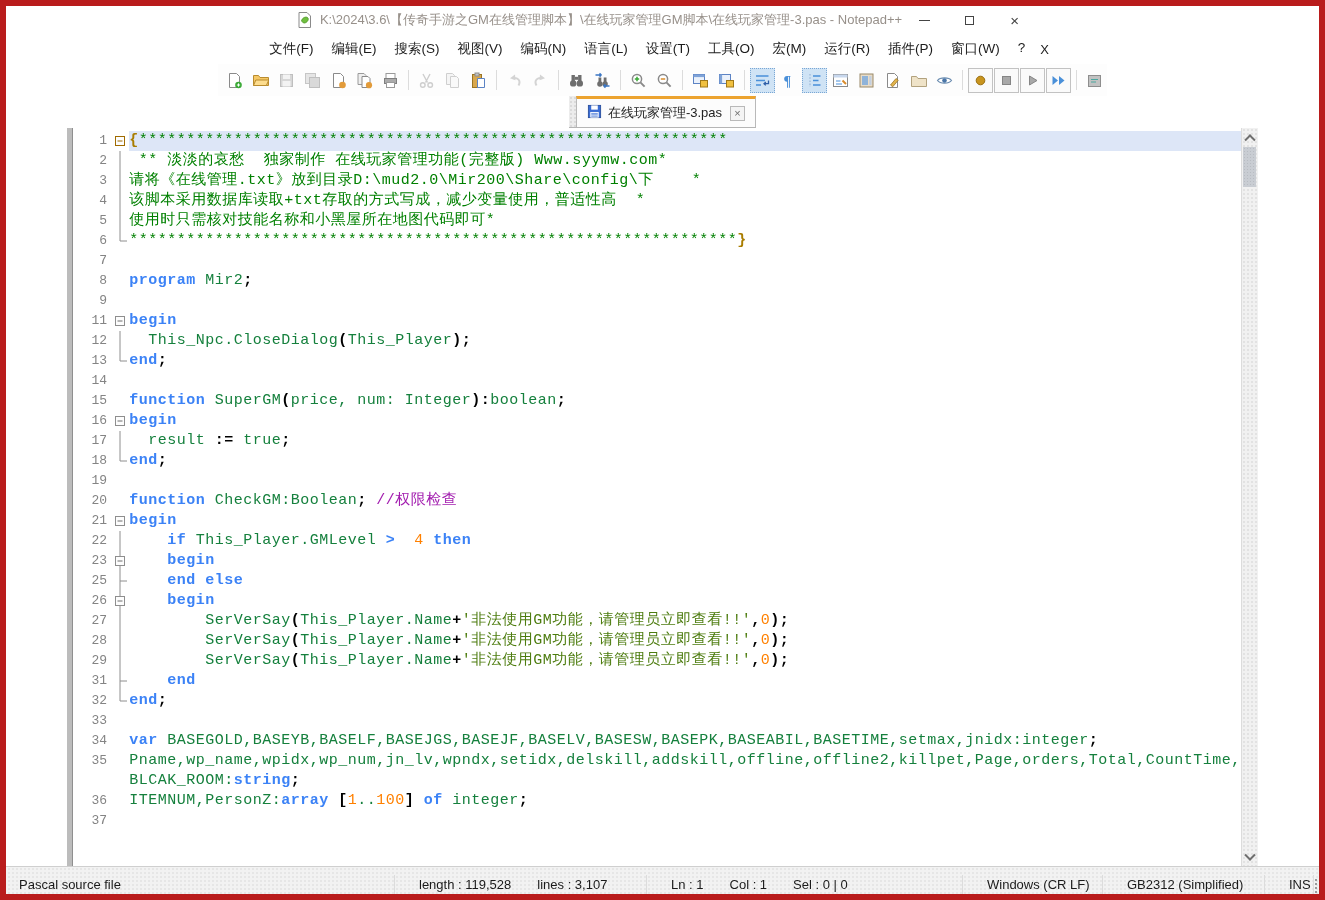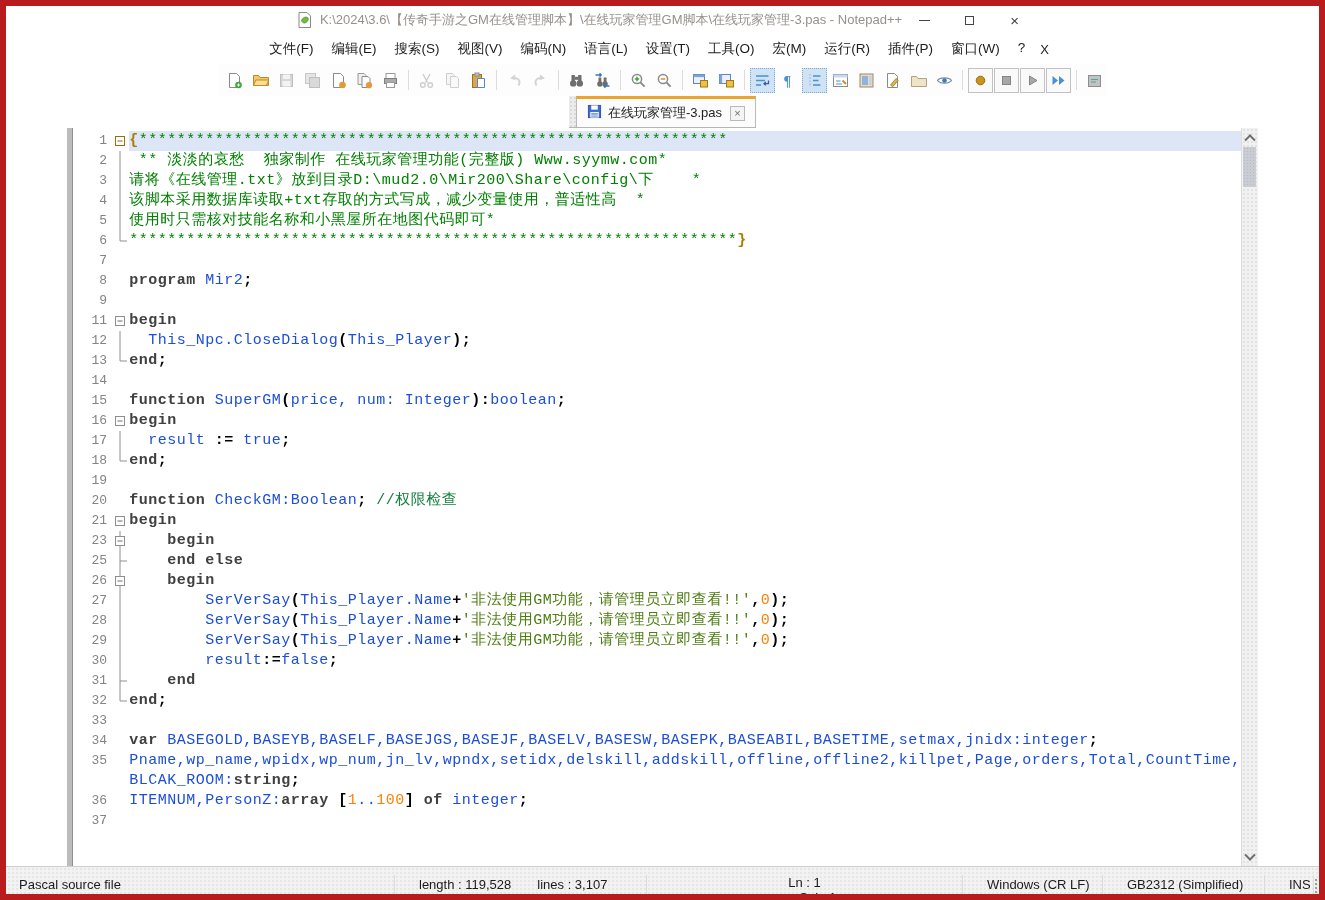--- a/index.html
+++ b/index.html
@@ -41,48 +41,48 @@
   
   .editor { flex:1 1 auto; position:relative; background:#fff; overflow:hidden; }
   .bstrip { position:absolute; left:0; top:0; bottom:0; width:6px; background:#bcbcbc; border-right:1px solid #8f8f8f; }
   .rows { margin-left:7px; margin-right:17px; padding-top:3px; font-family:"Liberation Mono","DejaVu Sans Mono",monospace; font-size:15px; letter-spacing:.5px; }
   .row { display:flex; height:20px; line-height:20px; white-space:pre; }
   .ln { width:38px; flex:0 0 auto; text-align:right; padding-right:5px; color:#848484; font-size:13px; letter-spacing:0; }
   .fold { width:17px; flex:0 0 auto; position:relative; }
   .fold svg { position:absolute; left:0; top:0; }
   .code { flex:1 1 auto; color:#000; overflow:hidden; }
   .row.cur .code { background:#dde6f7; }
-  .tok-k { color:#404040; font-weight:bold; }
+  .tok-k { color:#3b82f6; font-weight:bold; }
   .tok-c { color:#008000; }
-  .tok-lc { color:#15803d; }
+  .tok-lc { color:#a21caf; }
   .tok-s { color:#4d7c0f; }
   .tok-n { color:#ff8000; }
   .tok-o { color:#000; font-weight:bold; }
   .tok-b { color:#a97d00; font-weight:bold; }
-  .tok-t { color:#1d4ed8; }
+  .tok-t { color:#15803d; }
 
   
   .vscroll { position:absolute; right:0; top:0; bottom:0; width:17px; background:#f1f1f1;
              background-image:radial-gradient(circle,#e2e2e2 .8px,transparent 1px); background-size:4px 4px;
              border-left:1px solid #dcdcdc; display:flex; flex-direction:column; align-items:center; }
   .sarrow { width:17px; height:17px; display:flex; align-items:center; justify-content:center; flex:0 0 auto; }
   .chev { width:8px; height:8px; border-left:2px solid #6e6e6e; border-top:2px solid #6e6e6e; }
   .chev.up { transform:rotate(45deg) translate(2px,2px); }
   .chev.down { transform:rotate(225deg) translate(2px,2px); }
   .thumb { width:13px; height:40px; background:#c9cdd3; background-image:radial-gradient(circle,#b8bcc2 .8px,transparent 1px); background-size:3px 3px; margin-top:2px; }
   .strack { flex:1 1 auto; }
 
   
   .statusbar { height:28px; flex:0 0 auto; background:#f2f2f2; background-image:radial-gradient(circle,#e6e6e6 .8px,transparent 1px); background-size:4px 4px;
                border-top:1px solid #cfcfcf; display:flex; align-items:stretch; font-size:13px; color:#1a1a1a; }
   .ssec { display:flex; align-items:center; padding:0 24px; border-right:1px solid #dcdcdc; white-space:nowrap; overflow:hidden;margin-top:8px; }
   .ssec span + span { margin-left:26px; }
   .s-doc { width:400px; }
   .s-len { width:252px; }
-  .s-caret { width:316px;flex-direction:column; }
+  .s-caret { width:316px; }
   .s-eol { width:140px; }
   .s-enc { width:162px; }
   .s-ins { width:36px; }
   .grip { margin-left:auto; width:16px; height:16px; align-self:flex-end;
           background-image:radial-gradient(circle,#9a9a9a 1px,transparent 1.2px); background-size:4px 4px; }
 </style>
 </head>
 <body>
 
 <div class="win">
@@ -401,20 +401,23 @@
         <div class="row"><span class="ln">18</span><span class="fold"><svg width="17" height="20">
               <line x1="8" y1="0" x2="8" y2="10" stroke="#8e8e8e"></line>
               <line x1="8" y1="10" x2="15" y2="10" stroke="#8e8e8e"></line>
             </svg></span><span class="code"><span class="tok-k">end</span><span class="tok-o">;</span></span></div>
         <div class="row"><span class="ln">19</span><span class="fold"></span><span class="code"></span></div>
         <div class="row"><span class="ln">20</span><span class="fold"></span><span class="code"><span class="tok-k">function</span><span class="tok-t"> CheckGM:Boolean</span><span class="tok-o">;</span><span class="tok-lc"> //权限检查</span></span></div>
         <div class="row"><span class="ln">21</span><span class="fold"><svg width="17" height="20">
               <rect x="3.5" y="5.5" width="9" height="9" fill="#fdfdfd" stroke="#8e8e8e"></rect>
               <line x1="5.5" y1="10" x2="10.5" y2="10" stroke="#6e6e6e"></line>
             </svg></span><span class="code"><span class="tok-k">begin</span></span></div>
+        <div class="row"><span class="ln">22</span><span class="fold"><svg width="17" height="20">
+              <line x1="8" y1="0" x2="8" y2="20" stroke="#8e8e8e"></line>
+            </svg></span><span class="code"><span class="tok-t">    </span><span class="tok-k">if</span><span class="tok-t"> This_Player.GMLevel </span><span class="tok-k">&gt;</span><span class="tok-t">  </span><span class="tok-n">4</span><span class="tok-t"> </span><span class="tok-k">then</span></span></div>
         <div class="row"><span class="ln">23</span><span class="fold"><svg width="17" height="20">
               <line x1="8" y1="0" x2="8" y2="5" stroke="#8e8e8e"></line>
               <line x1="8" y1="15" x2="8" y2="20" stroke="#8e8e8e"></line>
               <rect x="3.5" y="5.5" width="9" height="9" fill="#fdfdfd" stroke="#8e8e8e"></rect>
               <line x1="5.5" y1="10" x2="10.5" y2="10" stroke="#6e6e6e"></line>
             </svg></span><span class="code"><span class="tok-t">    </span><span class="tok-k">begin</span></span></div>
         <div class="row"><span class="ln">25</span><span class="fold"><svg width="17" height="20">
               <line x1="8" y1="0" x2="8" y2="20" stroke="#8e8e8e"></line>
               <line x1="8" y1="10" x2="15" y2="10" stroke="#8e8e8e"></line>
             </svg></span><span class="code"><span class="tok-t">    </span><span class="tok-k">end</span><span class="tok-t"> </span><span class="tok-k">else</span></span></div>
@@ -426,23 +429,20 @@
             </svg></span><span class="code"><span class="tok-t">    </span><span class="tok-k">begin</span></span></div>
         <div class="row"><span class="ln">27</span><span class="fold"><svg width="17" height="20">
               <line x1="8" y1="0" x2="8" y2="20" stroke="#8e8e8e"></line>
             </svg></span><span class="code"><span class="tok-t">        SerVerSay</span><span class="tok-o">(</span><span class="tok-t">This_Player.Name</span><span class="tok-o">+</span><span class="tok-s">'非法使用GM功能，请管理员立即查看!!'</span><span class="tok-o">,</span><span class="tok-n">0</span><span class="tok-o">);</span></span></div>
         <div class="row"><span class="ln">28</span><span class="fold"><svg width="17" height="20">
               <line x1="8" y1="0" x2="8" y2="20" stroke="#8e8e8e"></line>
             </svg></span><span class="code"><span class="tok-t">        SerVerSay</span><span class="tok-o">(</span><span class="tok-t">This_Player.Name</span><span class="tok-o">+</span><span class="tok-s">'非法使用GM功能，请管理员立即查看!!'</span><span class="tok-o">,</span><span class="tok-n">0</span><span class="tok-o">);</span></span></div>
         <div class="row"><span class="ln">29</span><span class="fold"><svg width="17" height="20">
               <line x1="8" y1="0" x2="8" y2="20" stroke="#8e8e8e"></line>
             </svg></span><span class="code"><span class="tok-t">        SerVerSay</span><span class="tok-o">(</span><span class="tok-t">This_Player.Name</span><span class="tok-o">+</span><span class="tok-s">'非法使用GM功能，请管理员立即查看!!'</span><span class="tok-o">,</span><span class="tok-n">0</span><span class="tok-o">);</span></span></div>
-        <div class="row"><span class="ln">30</span><span class="fold"><svg width="17" height="20">
-              <line x1="8" y1="0" x2="8" y2="20" stroke="#8e8e8e"></line>
-            </svg></span><span class="code"><span class="tok-t">        result</span><span class="tok-o">:=</span><span class="tok-t">false</span><span class="tok-o">;</span></span></div>
         <div class="row"><span class="ln">31</span><span class="fold"><svg width="17" height="20">
               <line x1="8" y1="0" x2="8" y2="20" stroke="#8e8e8e"></line>
               <line x1="8" y1="10" x2="15" y2="10" stroke="#8e8e8e"></line>
             </svg></span><span class="code"><span class="tok-t">    </span><span class="tok-k">end</span></span></div>
         <div class="row"><span class="ln">32</span><span class="fold"><svg width="17" height="20">
               <line x1="8" y1="0" x2="8" y2="10" stroke="#8e8e8e"></line>
               <line x1="8" y1="10" x2="15" y2="10" stroke="#8e8e8e"></line>
             </svg></span><span class="code"><span class="tok-k">end</span><span class="tok-o">;</span></span></div>
         <div class="row"><span class="ln">33</span><span class="fold"></span><span class="code"></span></div>
         <div class="row"><span class="ln">34</span><span class="fold"></span><span class="code"><span class="tok-k">var</span><span class="tok-t"> BASEGOLD,BASEYB,BASELF,BASEJGS,BASEJF,BASELV,BASESW,BASEPK,BASEABIL,BASETIME,setmax,jnidx:integer</span><span class="tok-o">;</span></span></div>

